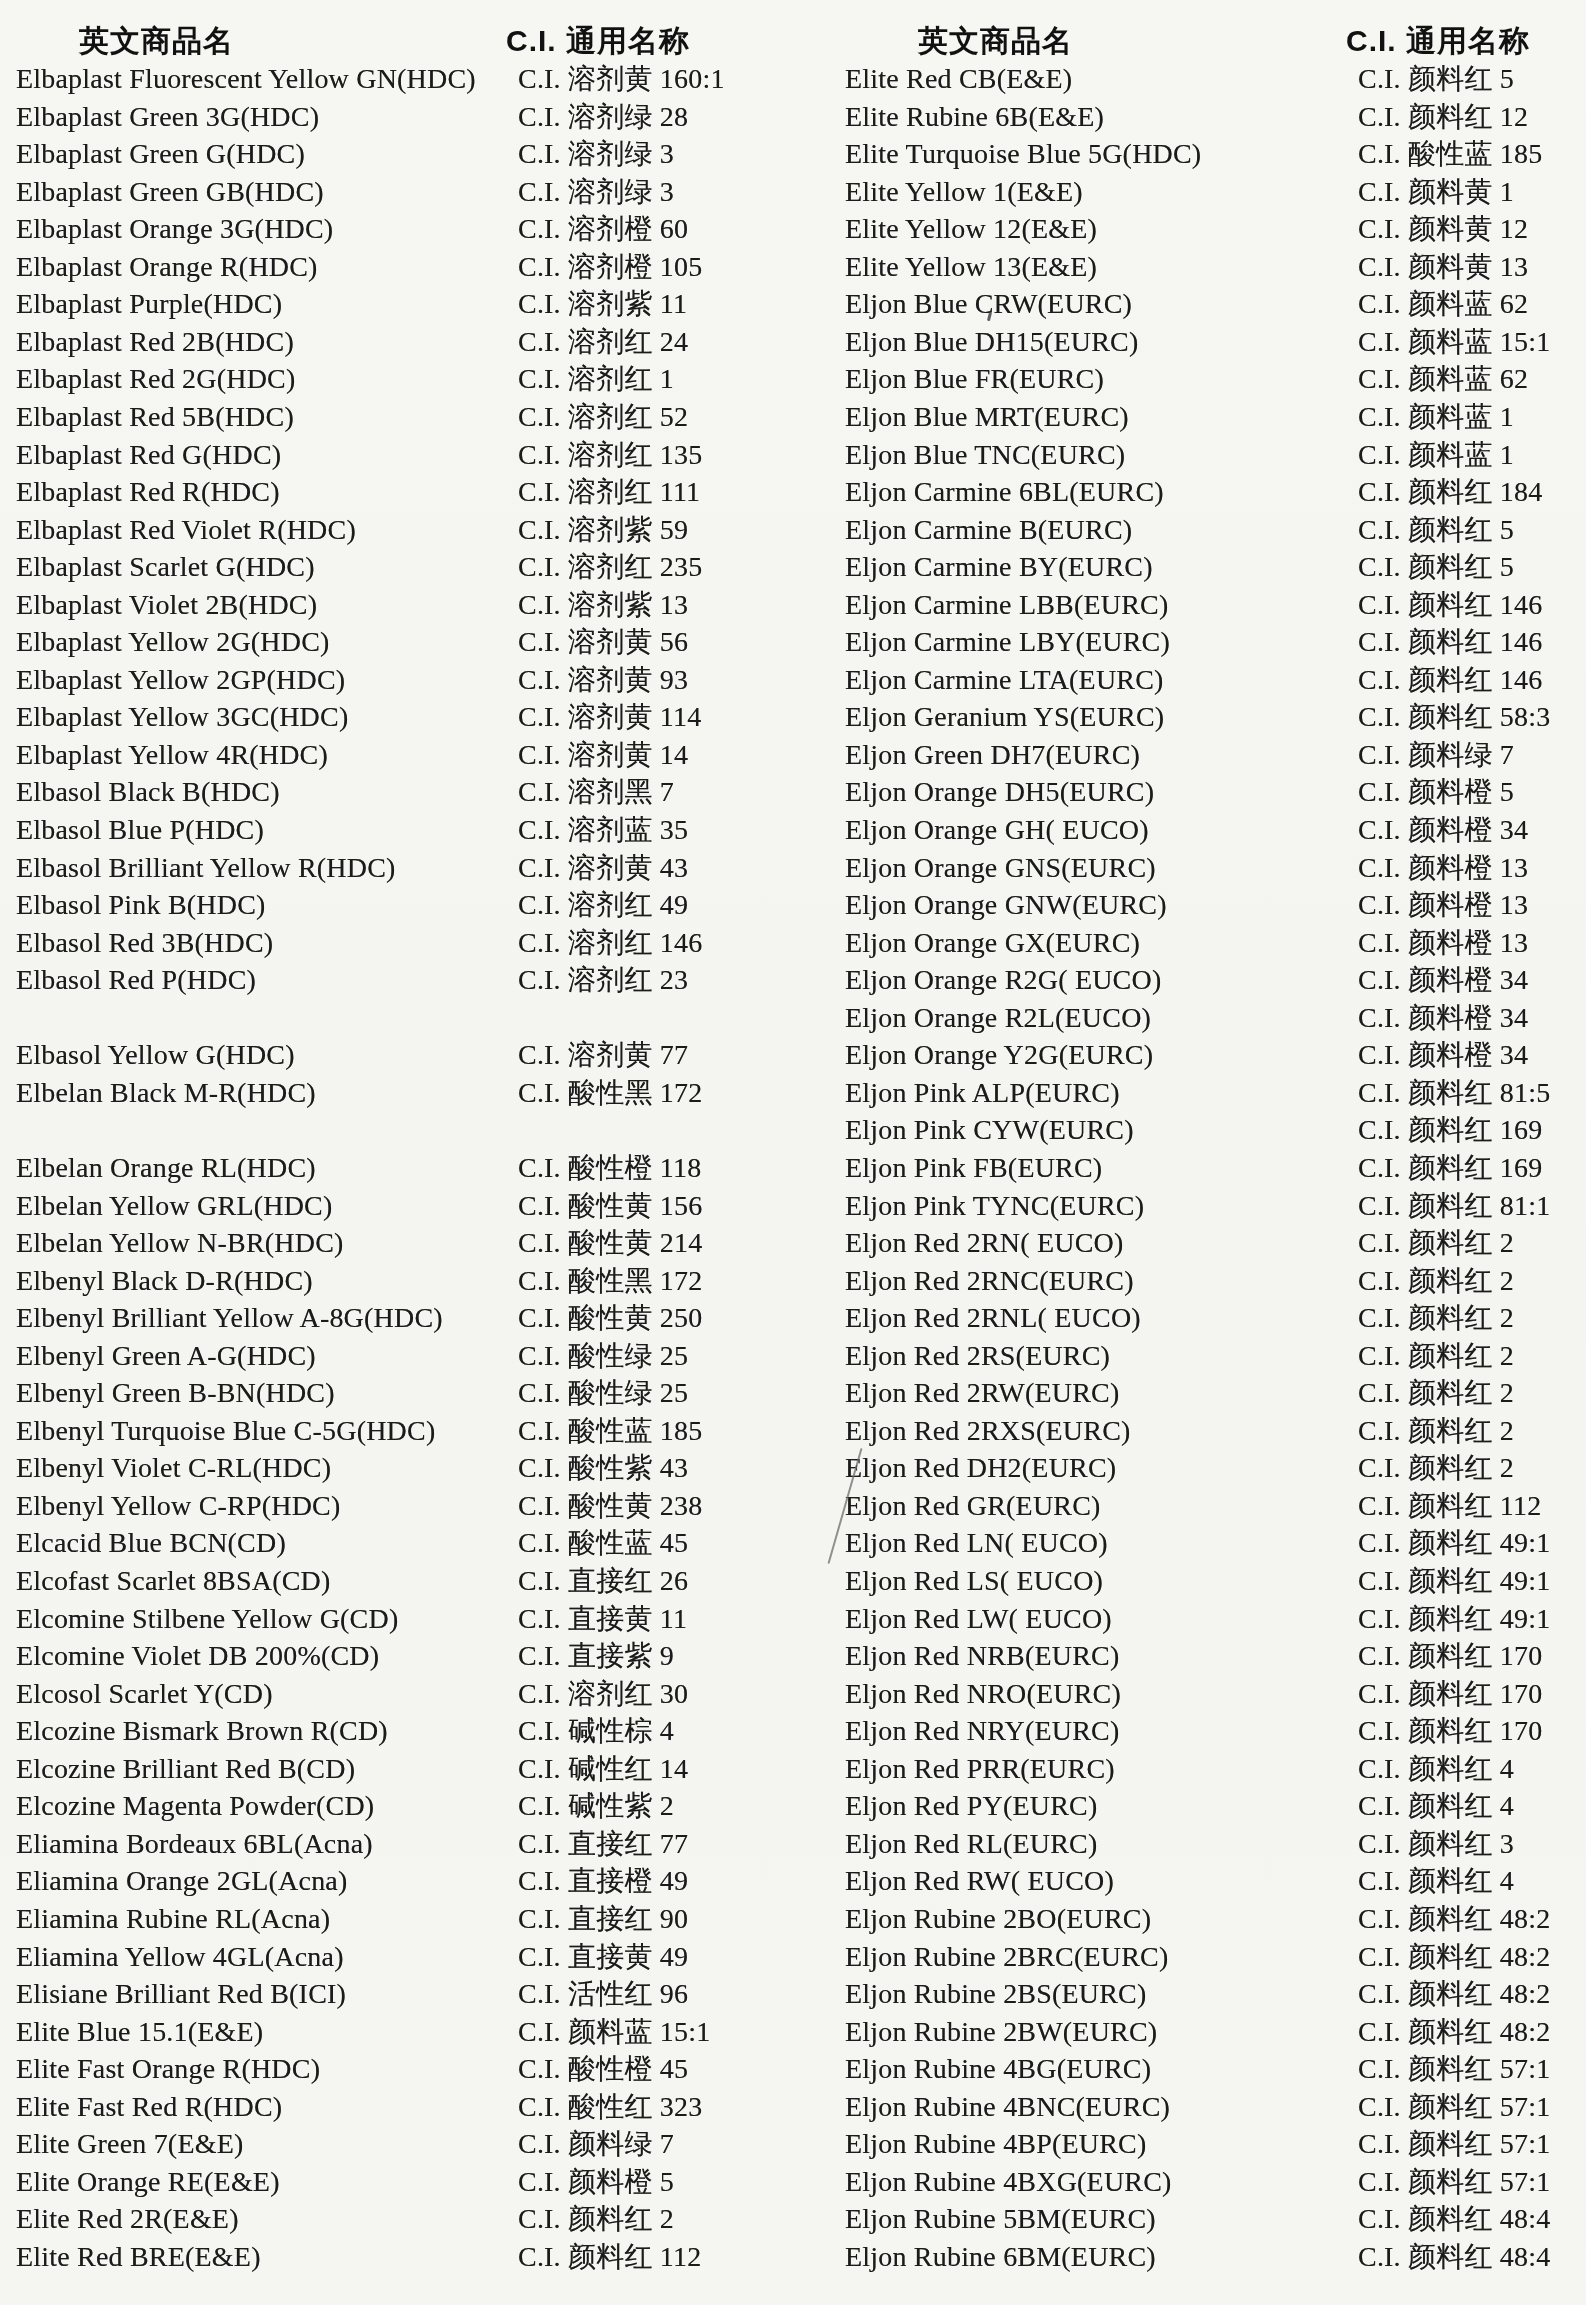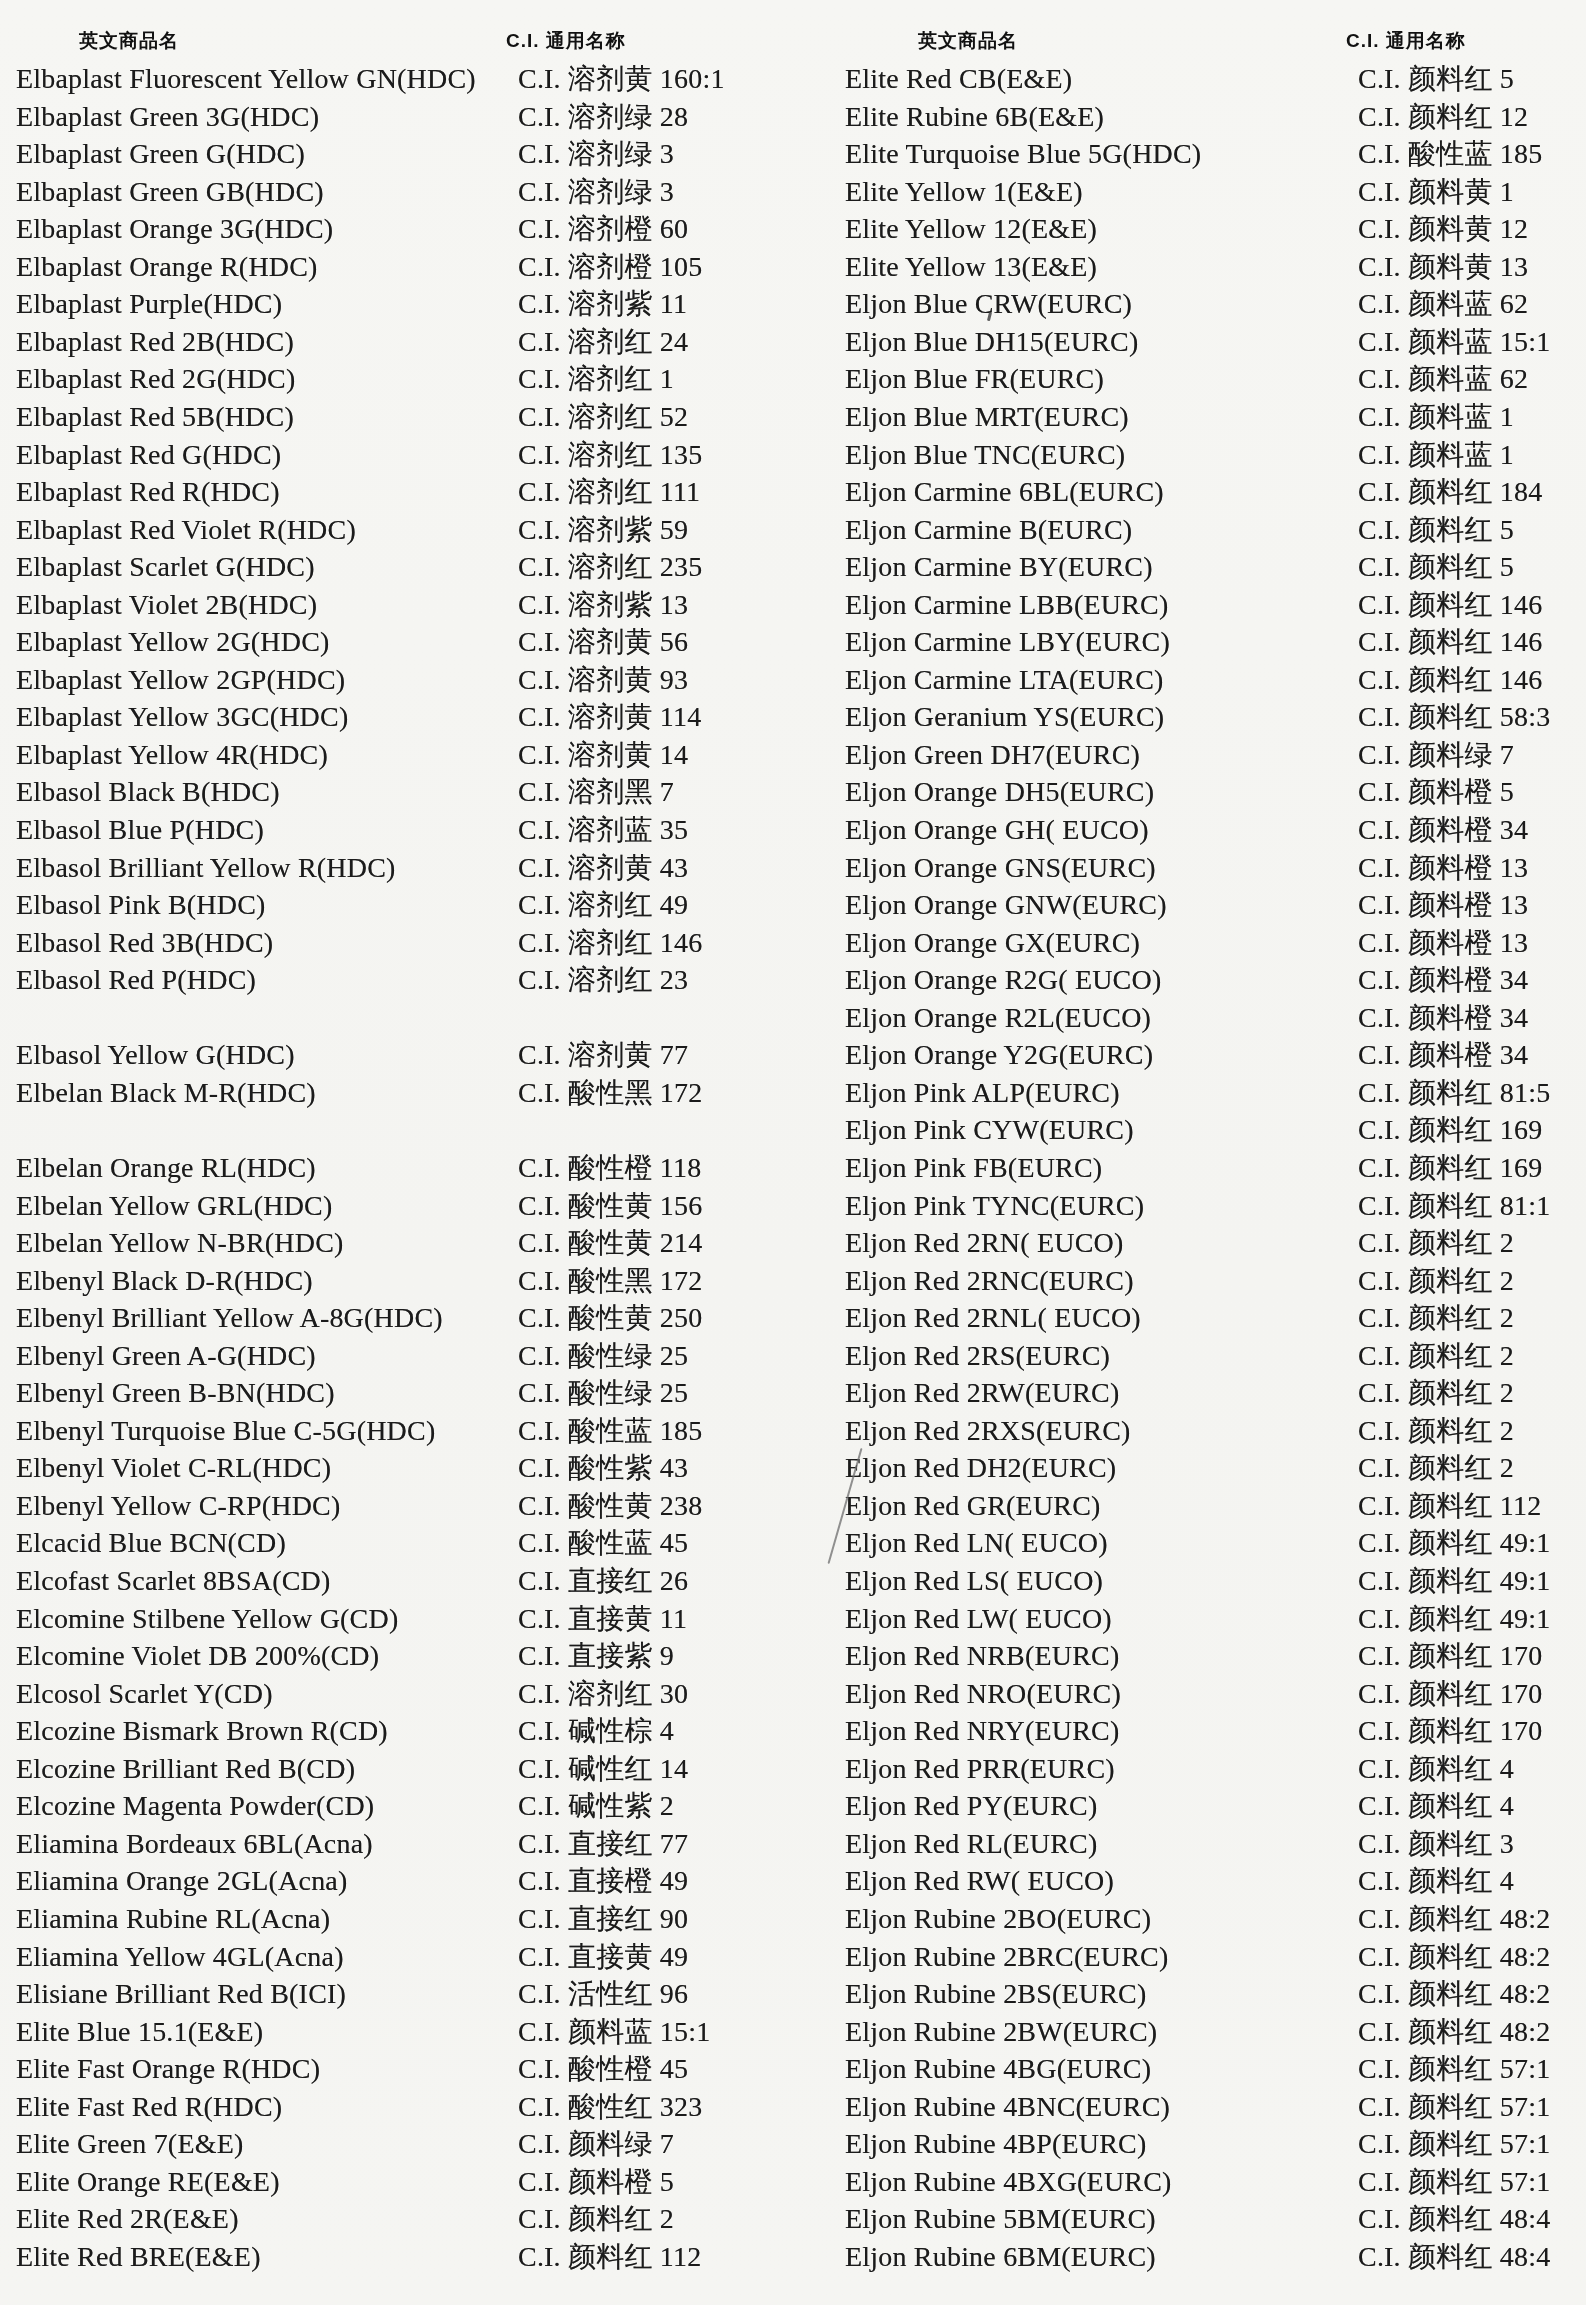--- a/index.html
+++ b/index.html
@@ -15,21 +15,21 @@
     font-family: "Liberation Serif", "DejaVu Serif", serif;
   }
 
   .hdr {
     position: absolute;
     top: 22px;
     height: 38px;
     line-height: 38px;
     font-family: "Liberation Sans", "DejaVu Sans", sans-serif;
     font-weight: 700;
-    font-size: 19px;
+    font-size: 30px;
     letter-spacing: 1px;
     white-space: nowrap;
     color: #111;
   }
   #hdr-left-product  { left: 79px; }
   #hdr-left-ci       { left: 506px; }
   #hdr-right-product { left: 918px; }
   #hdr-right-ci      { left: 1346px; }
 
   .pair { position: absolute; inset: 0; }

